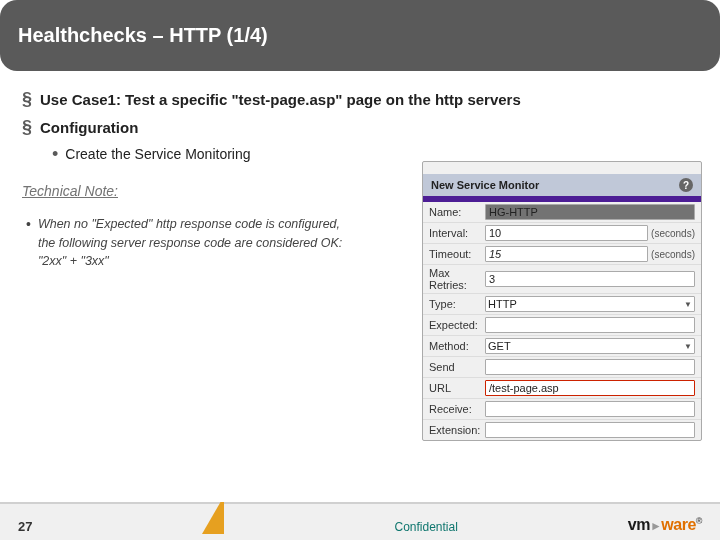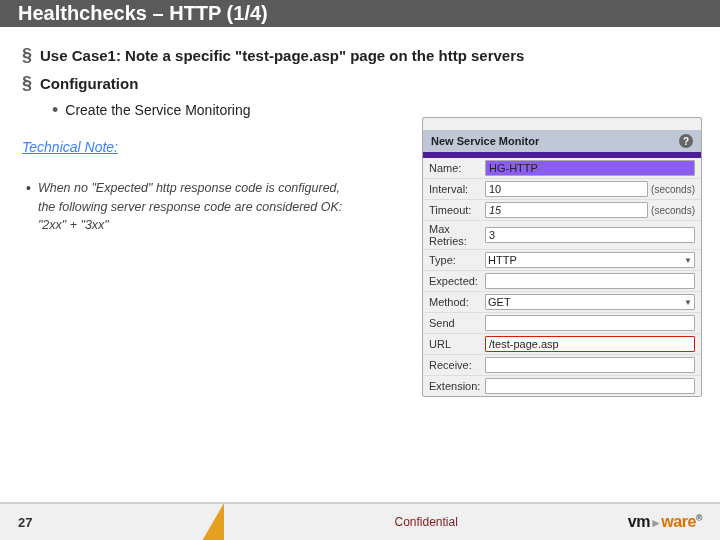--- a/index.html
+++ b/index.html
@@ -9,23 +9,24 @@
       width: 720px;
       height: 540px;
       overflow: hidden;
       display: flex;
       flex-direction: column;
     }
 
     
     .slide-header {
       background: #5a5a5a;
-      padding: 2px 18px;
+      padding: 24px 18px;
       display: flex;
       align-items: flex-end;
+      border-radius: 17px;
     }
     .slide-header h1 {
       color: #fff;
       font-size: 20px;
       font-weight: bold;
     }
 
     
     .slide-content {
       flex: 1;
@@ -69,24 +70,24 @@
     }
     .sub-text {
       font-size: 14px;
       color: #222;
     }
 
     
     .technical-note-label {
       font-style: italic;
       font-size: 14px;
-      color: #3b82f6;
+      color: #737373;
       text-decoration: underline;
       margin-top: 18px;
-      margin-bottom: 24px;
+      margin-bottom: 16px;
       display: block;
     }
     .technical-note-item {
       display: flex;
       align-items: flex-start;
       margin-left: 4px;
     }
     .tn-dot {
       font-size: 14px;
       color: #444;
@@ -185,33 +186,33 @@
     .form-select .arrow {
       font-size: 8px;
       color: #555;
     }
 
     
     .slide-footer {
       background: #f0f0f0;
       border-top: 2px solid #d0d0d0;
       display: flex;
-      align-items: center;
+      align-items: flex-end;
       justify-content: space-between;
       padding: 6px 18px;
       height: 38px;
     }
     .footer-page {
       font-size: 13px;
       color: #333;
       font-weight: bold;
     }
     .footer-center {
       font-size: 12px;
-      color: #7f1d1d;
+      color: #0f766e;
     }
     
     .footer-triangle {
       width: 0;
       height: 0;
       border-left: 22px solid transparent;
       border-right: 0px solid transparent;
       border-bottom: 38px solid #e6a020;
       margin-left: 0;
     }
@@ -241,21 +242,21 @@
 <body>
 
 <div class="slide-header">
   <h1>Healthchecks – HTTP (1/4)</h1>
 </div>
 
 <div class="slide-content">
 
   <div class="section-item">
     <span class="section-bullet">§</span>
-    <span class="section-text">Use Case1: Note a specific "test-page.asp" page on the http servers</span>
+    <span class="section-text">Use Case1: Test a specific "test-page.asp" page on the http servers</span>
   </div>
 
   <div class="section-item">
     <span class="section-bullet">§</span>
     <span class="section-text">Configuration</span>
   </div>
 
   <div class="sub-bullet">
     <span class="sub-dot">•</span>
     <span class="sub-text">Create the Service Monitoring</span>
@@ -270,21 +271,21 @@
   <div class="form-panel">
     <div class="form-panel-header">
       <span>New Service Monitor</span>
       <div class="question-icon">
         <span>?</span>
       </div>
     </div>
 
     <div class="form-row">
       <span class="form-label">Name:</span>
-      <div class="form-input" style="background:#8b5cf6; display:flex; align-items:center; font-size:11px; padding-left:3px;">HG-HTTP</div>
+      <div class="form-input" style="background:#737373; display:flex; align-items:center; font-size:11px; padding-left:3px;">HG-HTTP</div>
     </div>
 
     <div class="form-row">
       <span class="form-label">Interval:</span>
       <div class="form-input" style="display:flex; align-items:center; font-size:11px; padding-left:3px;">10</div>
       <span class="form-input-unit">(seconds)</span>
     </div>
 
     <div class="form-row">
       <span class="form-label">Timeout:</span>

